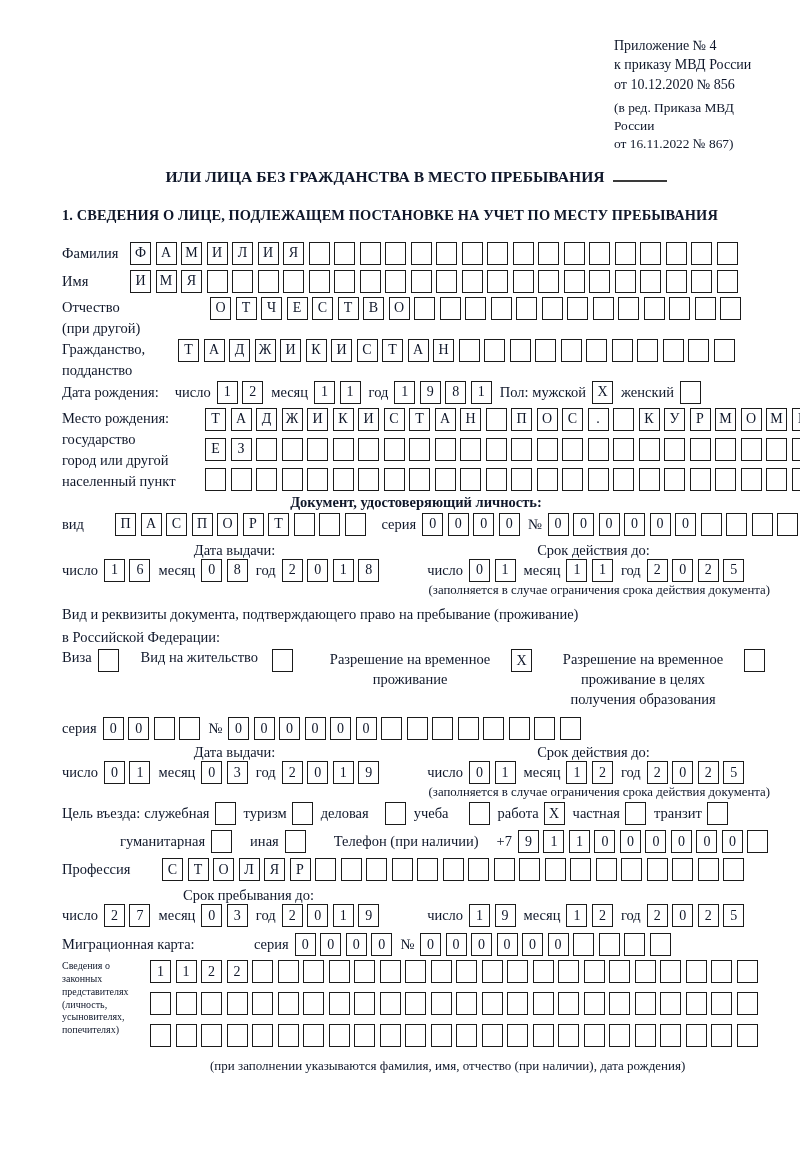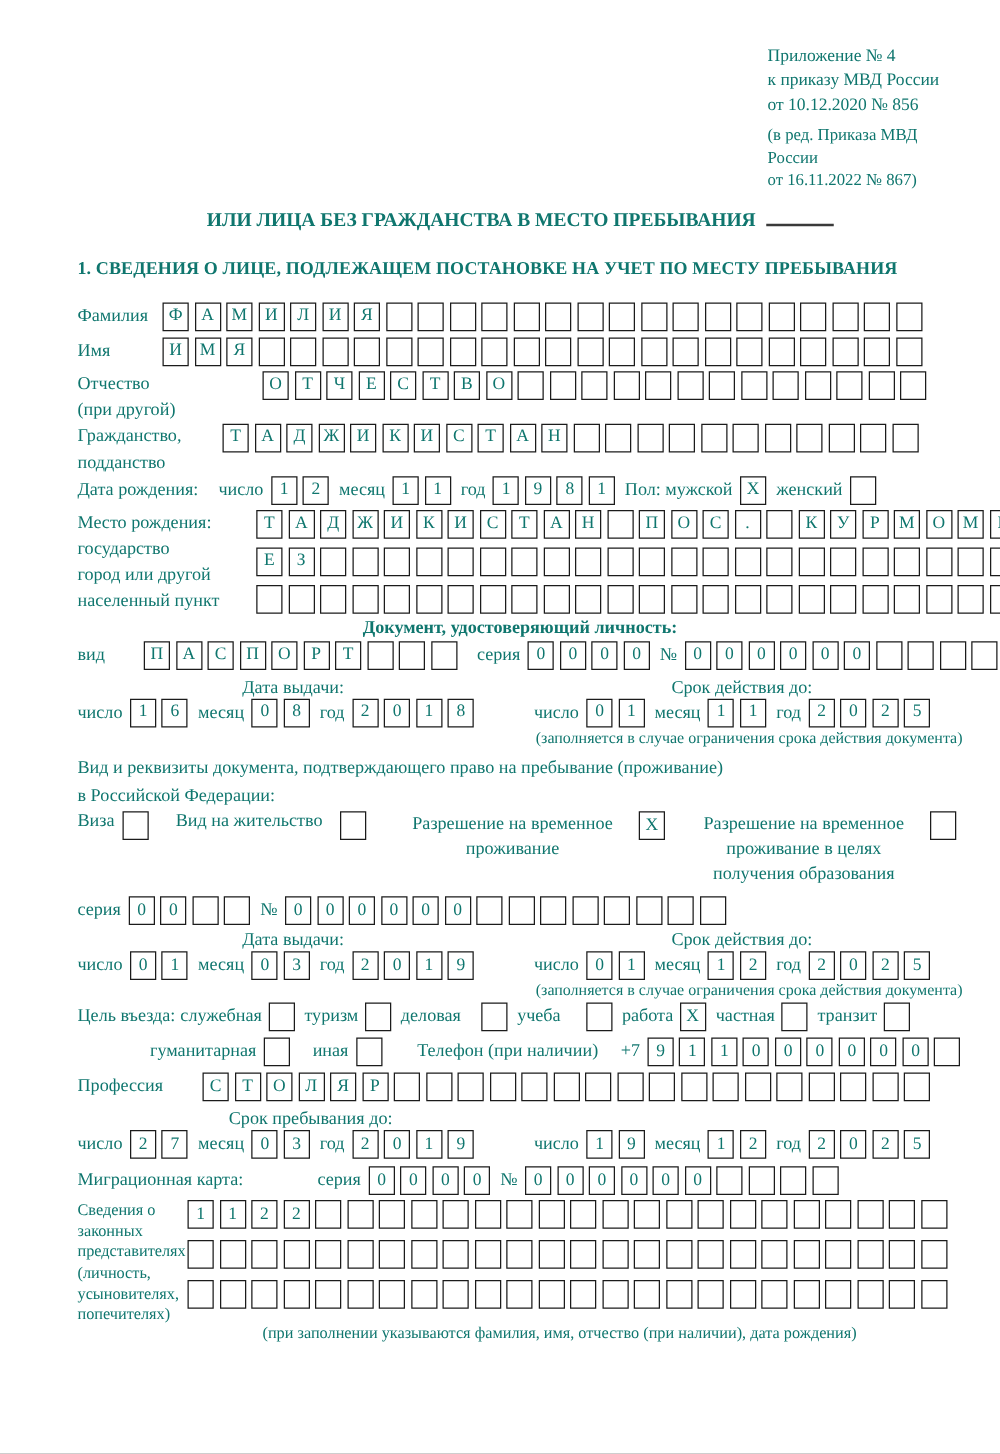--- a/index.html
+++ b/index.html
@@ -1,17 +1,17 @@
 <!DOCTYPE html>
 <html><head>
 <meta charset="utf-8">
 <style>
   html,body { margin:0; padding:0; background:#888; }
   .page {
-    width:800px; height:1163px; background:#ffffff; color:#0f766e;
+    width:800px; height:1163px; background:#ffffff; color:#0f172a;
     font-family:"Liberation Serif","DejaVu Serif",serif;
     box-sizing:border-box; padding:36px 30px 0 62px;
     position:relative; overflow:hidden; margin:0 auto;
   }
   .hdr { margin-left:552px; font-size:14px; line-height:1.38; }
   .amend { margin-top:5px; font-size:13.4px; line-height:1.35; }
   .forma { text-align:right; font-weight:bold; font-size:15px; margin-top:6px; letter-spacing:.4px; }
   .title { text-align:center; font-weight:bold; font-size:15.6px; line-height:1.5; margin-top:12px; }
   .uline { display:inline-block; width:54px; border-bottom:2px solid #3a3a3a; height:14px; margin-left:8px; }
   .sect { font-weight:bold; font-size:14.4px; margin-top:18px; letter-spacing:.1px; }
@@ -632,21 +632,21 @@
         <span class="cell">0</span>
         <span class="cell">0</span>
         <span class="cell"></span>
         <span class="cell"></span>
         <span class="cell"></span>
         <span class="cell"></span>
       </span>
   </div>
 
   <div class="rowtop mt4">
-    <div class="lblblock" style="width:88px; font-size:13px; line-height:1.28">
+    <div class="lblblock" style="width:88px; font-size:10px; line-height:1.28">
       <div>Сведения о</div>
       <div>законных</div>
       <div>представителях</div>
       <div>(личность,</div>
       <div>усыновителях,</div>
       <div>попечителях)</div>
     </div>
     <div class="stack" style="gap:9px">
       <span class="cellrow">
           <span class="cell">1</span>

